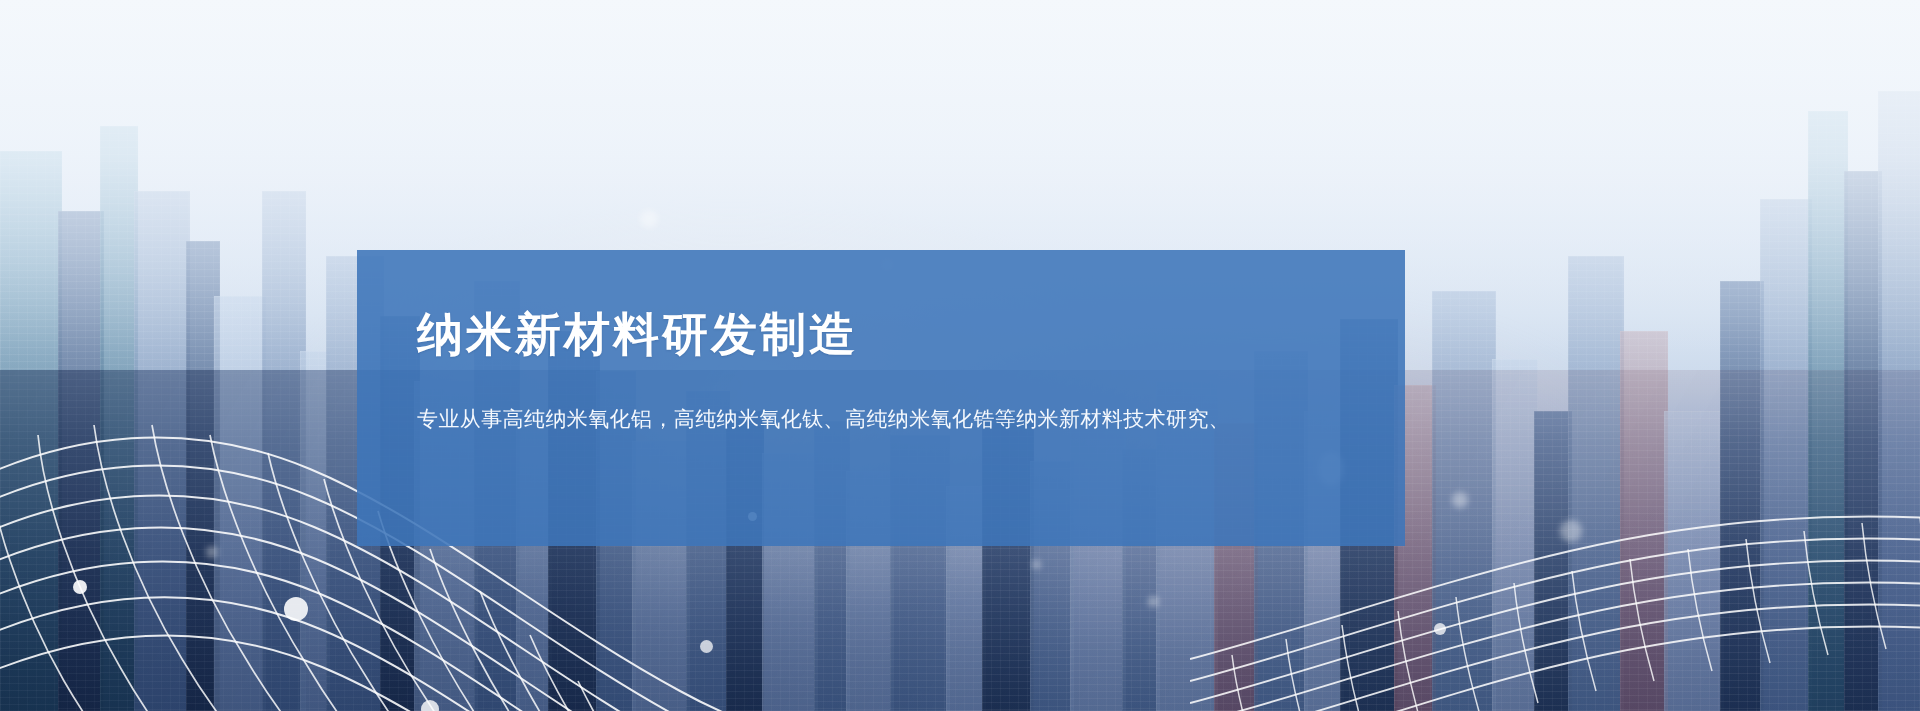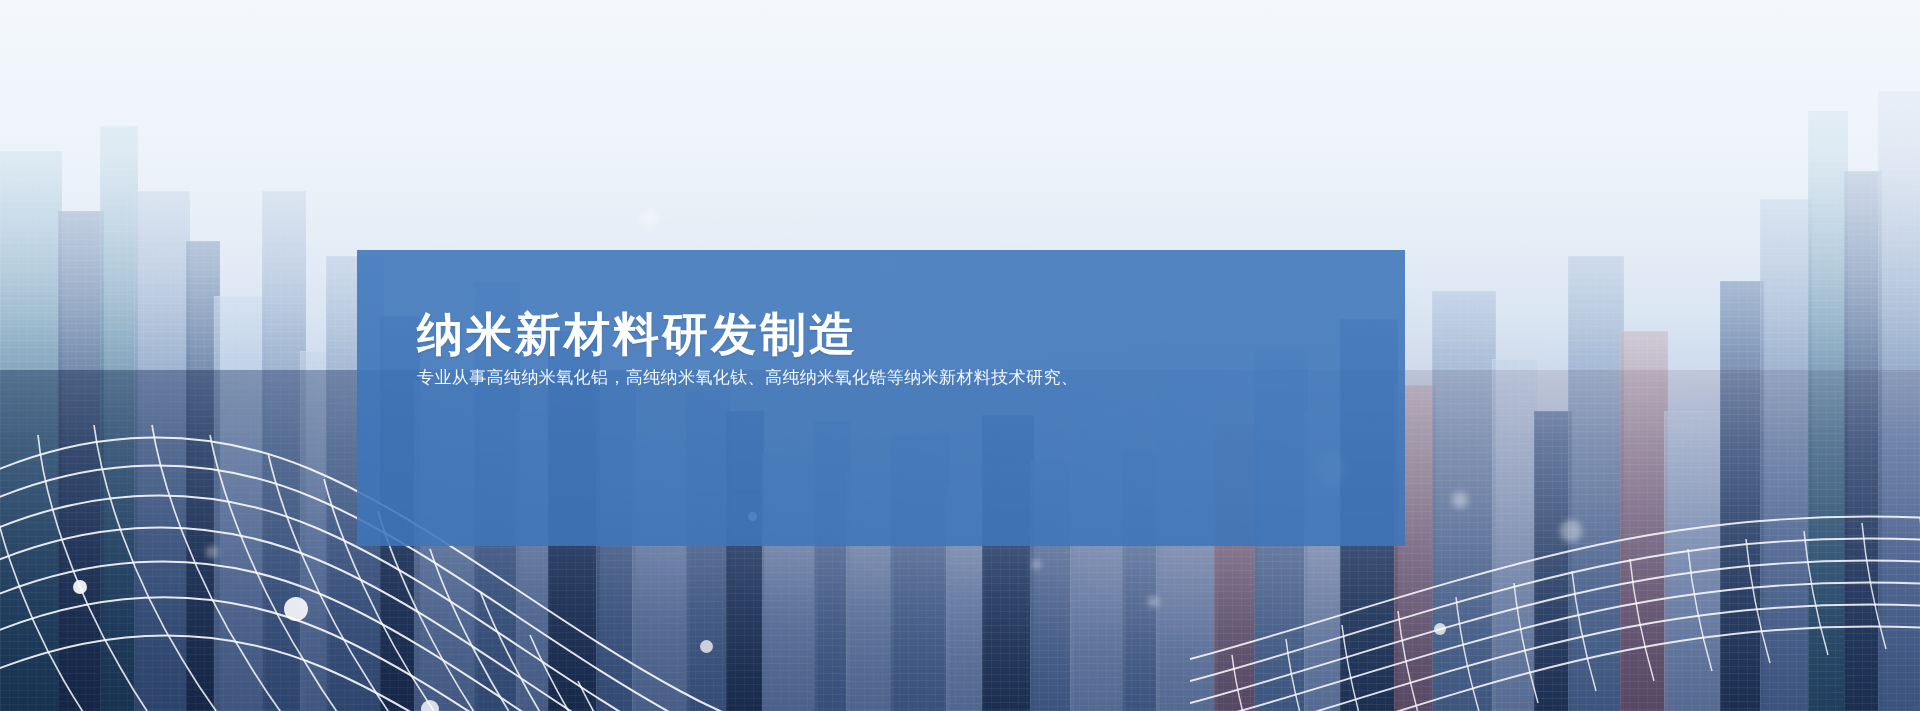--- a/index.html
+++ b/index.html
@@ -120,22 +120,23 @@
   .panel-title {
     color:#ffffff;
     font-size:46px;
     font-weight:bold;
     letter-spacing:3px;
     line-height:1.15;
     text-shadow:0 1px 2px rgba(20,50,92,.18);
     white-space:nowrap;
   }
   .panel-sub {
+    margin-top:38px;
     color:#f4f8fd;
-    font-size:17px;
+    font-size:21px;
     line-height:1.95;
     letter-spacing:.4px;
     max-width:960px;
   }
   .panel-sub span { display:block; white-space:nowrap; }
 </style>
 </head>
 <body>
 
 <div class="hero">

